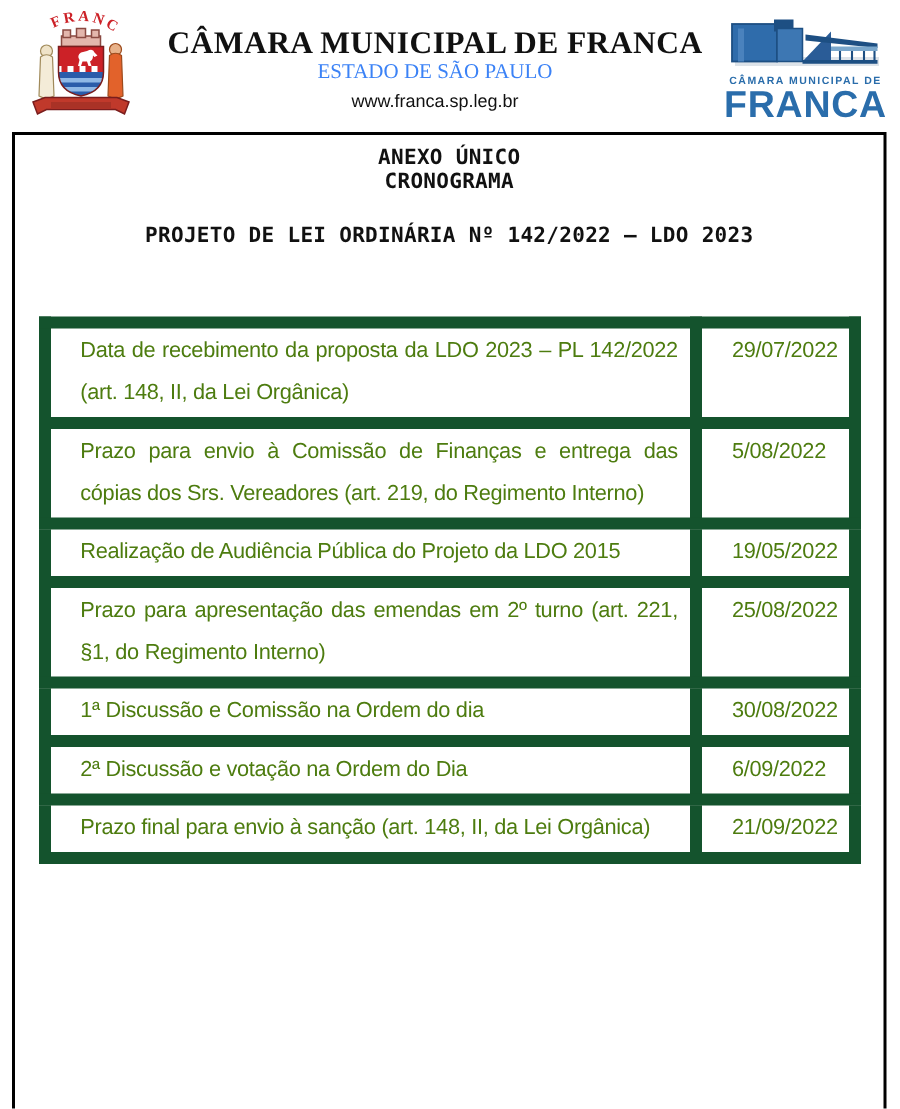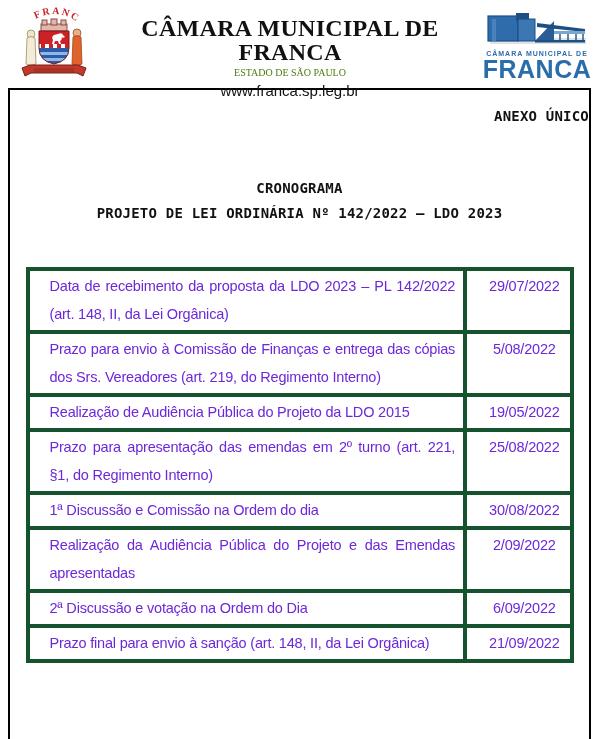--- a/index.html
+++ b/index.html
@@ -19,34 +19,34 @@
   }
   .crest-wrap { width: 92px; flex: 0 0 auto; }
   .head-center {
     flex: 1 1 auto;
     text-align: center;
     padding-top: 12px;
   }
   .head-title {
     font-family: "Liberation Serif", serif;
     font-weight: bold;
-    font-size: 24px;
+    font-size: 21px;
     letter-spacing: 0.3px;
     color: #111;
     line-height: 24px;
   }
   .head-subtitle {
     font-family: "Liberation Serif", serif;
-    font-size: 10px;
-    color: #4d7c0f;
+    font-size: 14px;
+    color: #3b82f6;
     line-height: 18px;
   }
   .head-url {
     font-family: "Liberation Sans", sans-serif;
-    font-size: 15px;
+    font-size: 12px;
     color: #111;
     line-height: 18px;
   }
   .logo-wrap { width: 114px; flex: 0 0 auto; }
 
   
   .doc-frame {
     margin-left: 8px;
     width: 583px;
     height: 680px;               
@@ -55,43 +55,43 @@
   }
   .doc-title {
     font-family: "DejaVu Sans Mono", monospace;
     font-weight: bold;
     font-size: 14px;
     color: #111;
     text-align: center;
     letter-spacing: 0.2px;
     white-space: nowrap;
   }
-  .annex-title      { margin-top: 18px; text-align: right; }
-  .schedule-title   { margin-top: 56px; }
-  .project-title    { margin-top: 9px; }
+  .annex-title      { margin-top: 7px; }
+  .schedule-title   { }
+  .project-title    { margin-top: 20px; }
 
   
   table.schedule {
     border-collapse: collapse;
     width: 548px;
     margin: 46px auto 0 auto;
     table-layout: fixed;
   }
   table.schedule td {
-    border: 4px solid #14532d;
+    border: 8px solid #14532d;
     font-family: "Liberation Sans", sans-serif;
     font-size: 14.5px;
     letter-spacing: -0.2px;
     line-height: 28px;
-    color: #6d28d9;
+    color: #4d7c0f;
     vertical-align: top;
     padding: 1px 8px 2px 20px;
   }
   td.desc-cell  { width: 428px; text-align: justify; }
-  td.date-cell  { width: 104px; text-align: center; }
+  td.date-cell  { width: 104px; text-align: left; }
 </style>
 </head>
 <body>
 
 <div class="letterhead">
 
   <div class="crest-wrap">
     <svg width="92" height="82" viewBox="0 0 92 82">
       <defs>
         <path id="mottoArc" d="M 24 17 Q 46 3 68 17" fill="none"></path>
@@ -200,24 +200,20 @@
         </tr>
         <tr>
           <td class="desc-cell">Prazo para apresentação das emendas em 2º turno (art. 221, §1, do Regimento Interno)</td>
           <td class="date-cell">25/08/2022</td>
         </tr>
         <tr>
           <td class="desc-cell">1ª Discussão e Comissão na Ordem do dia</td>
           <td class="date-cell">30/08/2022</td>
         </tr>
         <tr>
-          <td class="desc-cell">Realização da Audiência Pública do Projeto e das Emendas apresentadas</td>
-          <td class="date-cell">2/09/2022</td>
-        </tr>
-        <tr>
           <td class="desc-cell">2ª Discussão e votação na Ordem do Dia</td>
           <td class="date-cell">6/09/2022</td>
         </tr>
         <tr>
           <td class="desc-cell">Prazo final para envio à sanção (art. 148, II, da Lei Orgânica)</td>
           <td class="date-cell">21/09/2022</td>
         </tr>
       </tbody>
   </table>
 

